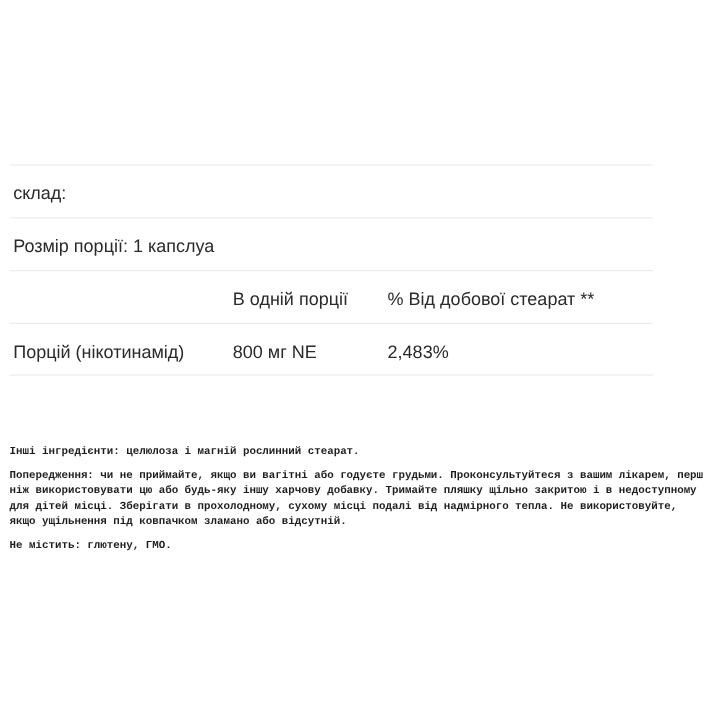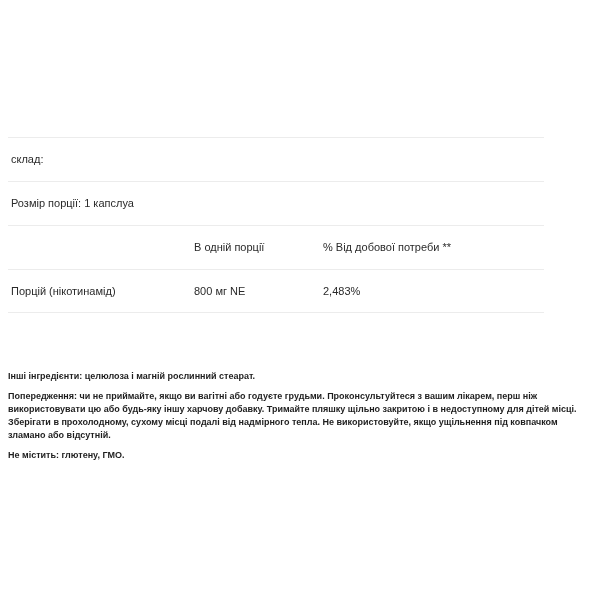--- a/index.html
+++ b/index.html
@@ -1,44 +1,44 @@
 <!DOCTYPE html>
 <html><head>
 <meta charset="utf-8">
 <style>
   html, body { margin:0; padding:0; background:#ffffff; }
   body { width:600px; height:600px; position:relative; overflow:hidden;
          font-family:"Liberation Sans", sans-serif; color:#222; }
   .table { position:absolute; left:8px; top:137px; width:536px; }
   .row { height:44px; border-top:1px solid #ececec; box-sizing:border-box;
-         position:relative; font-size:11px; color:#2a2a2a; }
+         position:relative; font-size:15px; color:#2a2a2a; }
   .row.last { border-bottom:1px solid #ececec; }
   .cell { position:absolute; top:15px; white-space:nowrap; }
   .c1 { left:3px; }
   .c2 { left:186px; }
   .c3 { left:315px; }
   .notes { position:absolute; left:8px; top:370px; width:580px;
-           font-family:Liberation Sans, sans-serif; font-weight:bold;
+           font-family:Liberation Mono, monospace; font-weight:bold;
            font-size:9px; line-height:13px; color:#1e1e1e; }
   .notes p { margin:0 0 7px 0; }
 </style>
 </head>
 <body>
 
 <div class="table">
   <div class="row">
     <span class="cell c1">склад:</span>
   </div>
   <div class="row">
     <span class="cell c1">Розмір порції: 1 капслуа</span>
   </div>
   <div class="row">
     <span class="cell c1"></span>
     <span class="cell c2">В одній порції</span>
-    <span class="cell c3">% Від добової потреби **</span>
+    <span class="cell c3">% Від добової стеарат **</span>
   </div>
   <div class="row last">
     <span class="cell c1">Порцій (нікотинамід)</span>
     <span class="cell c2">800 мг NE</span>
     <span class="cell c3">2,483%</span>
   </div>
 </div>
 
 <div class="notes">
   <p>Інші інгредієнти: целюлоза і магній рослинний стеарат.</p>

